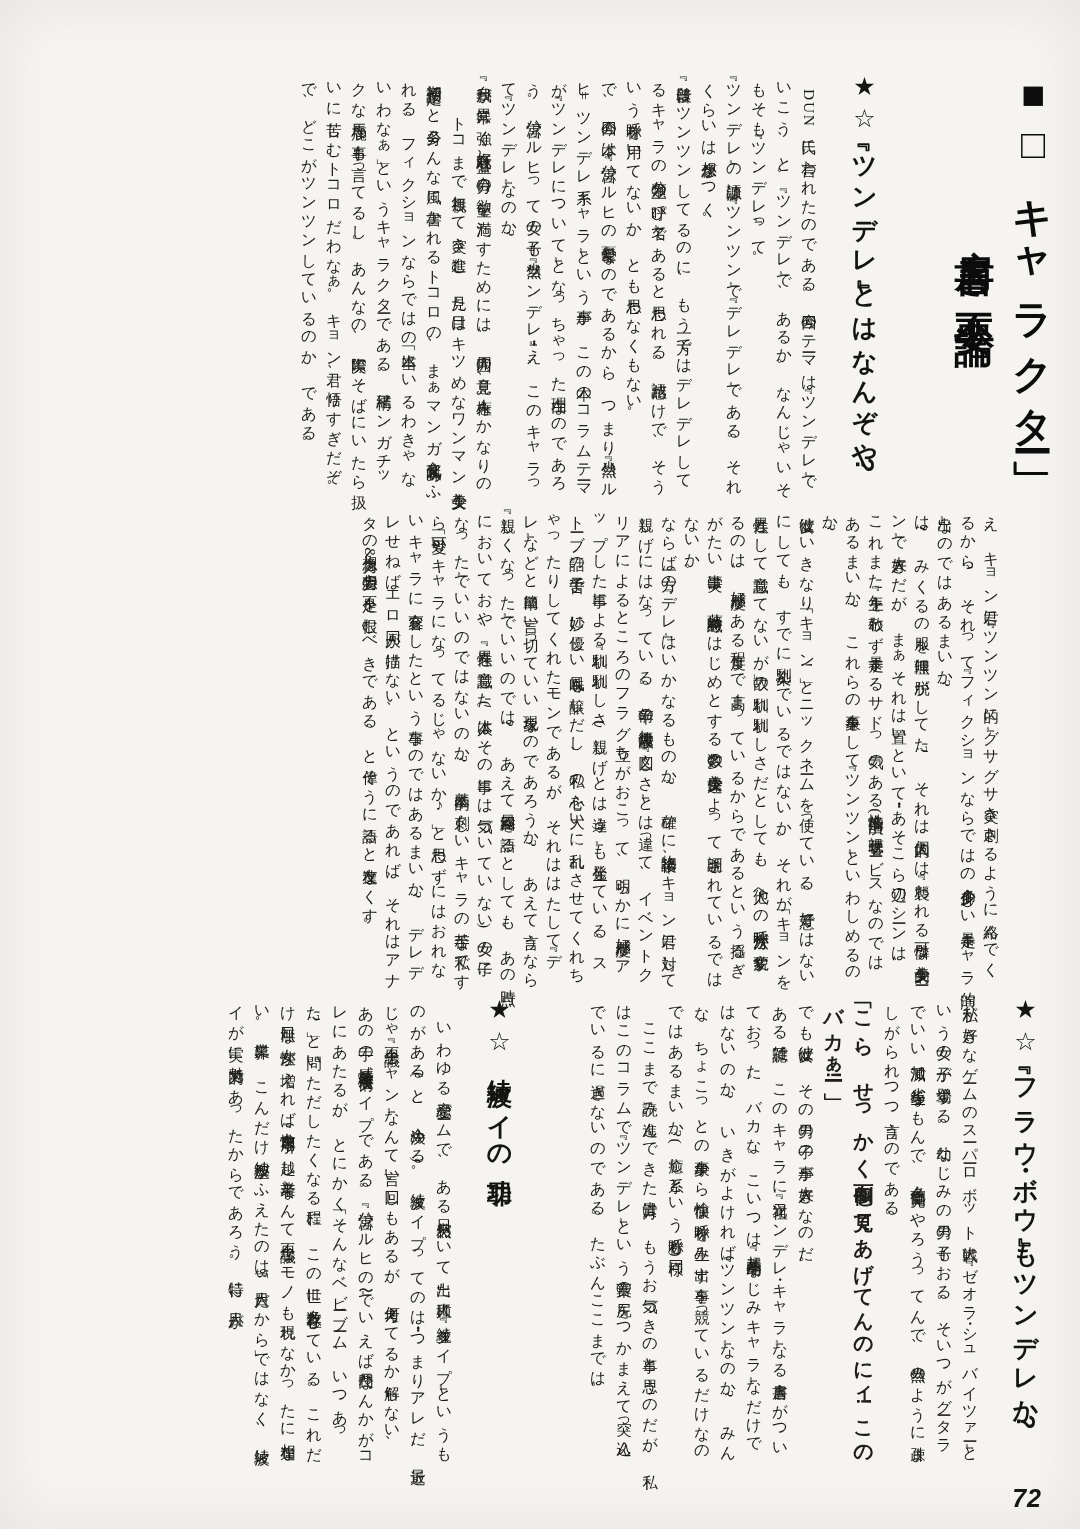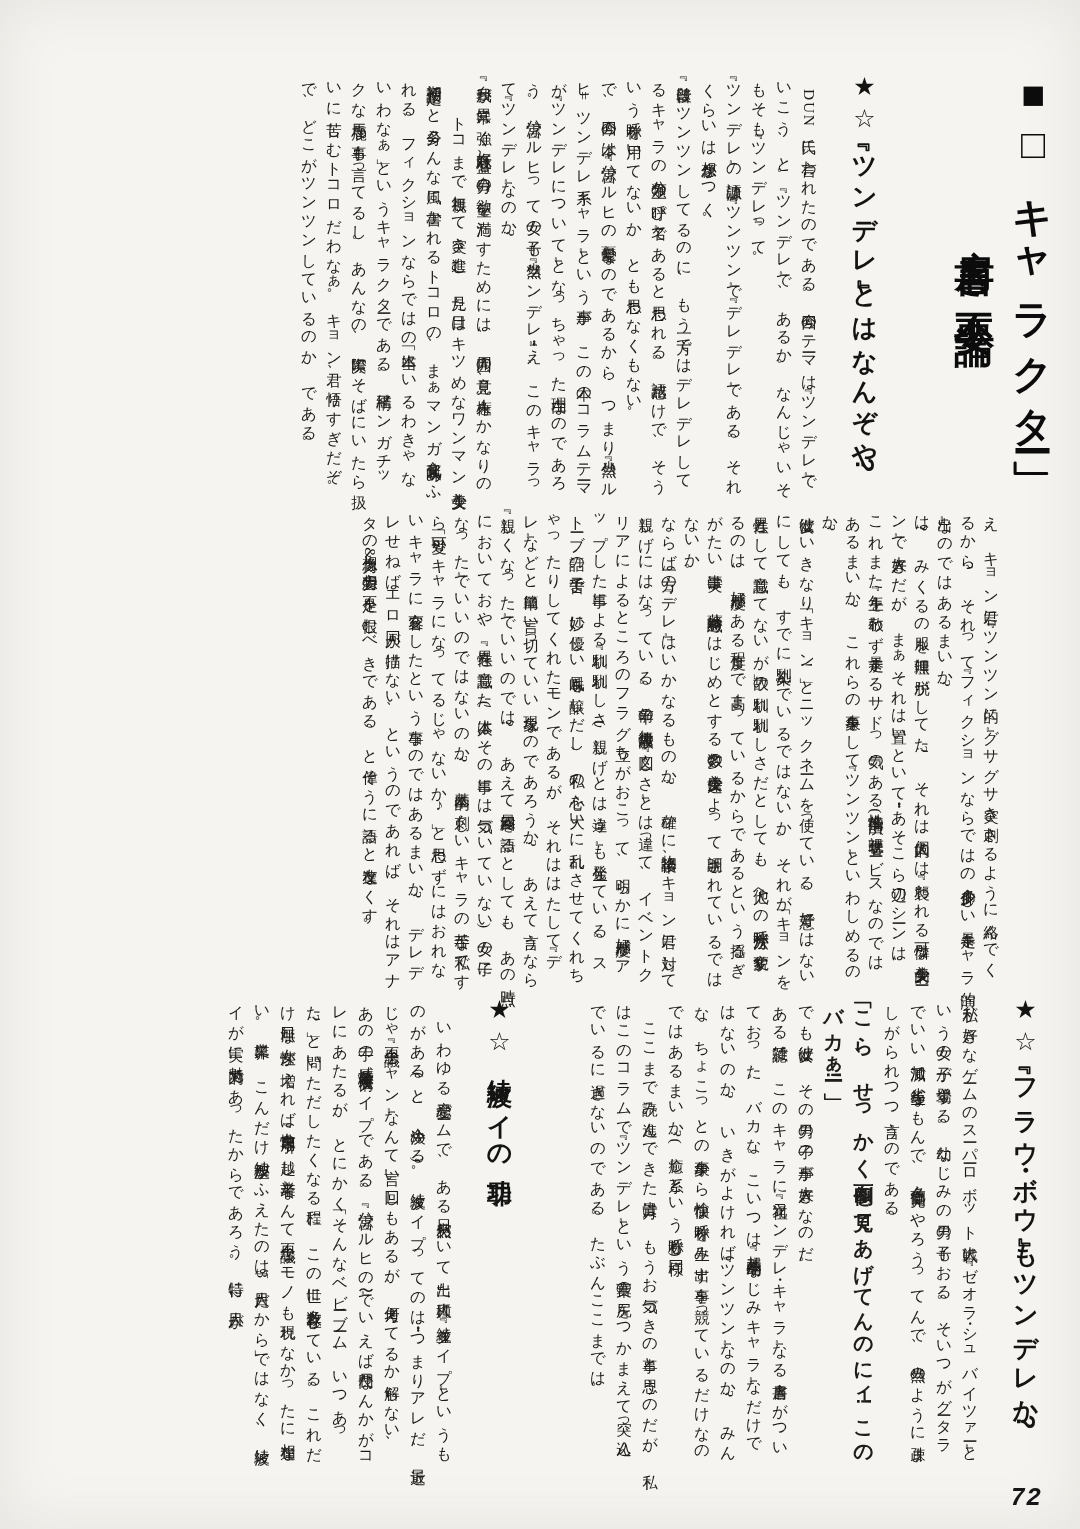--- a/index.html
+++ b/index.html
@@ -70,21 +70,21 @@
     font-weight: 600;
     letter-spacing: 2px;
     line-height: 30px;
   }
   .section-ayanami { margin-right: 44px; }
 
   .page-number {
     position: absolute;
     right: 38px;
     bottom: 16px;
-    font-family: Liberation Mono, monospace;
+    font-family: Liberation Sans, sans-serif;
     font-size: 25px;
     font-weight: bold;
     font-style: italic;
     color: #161616;
     letter-spacing: 1px;
   }
 </style>
 </head>
 <body>
 

